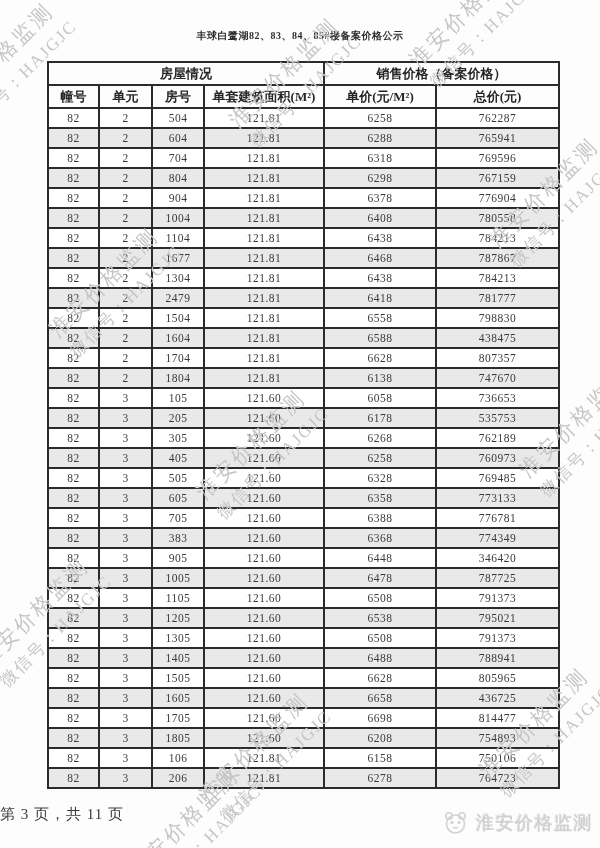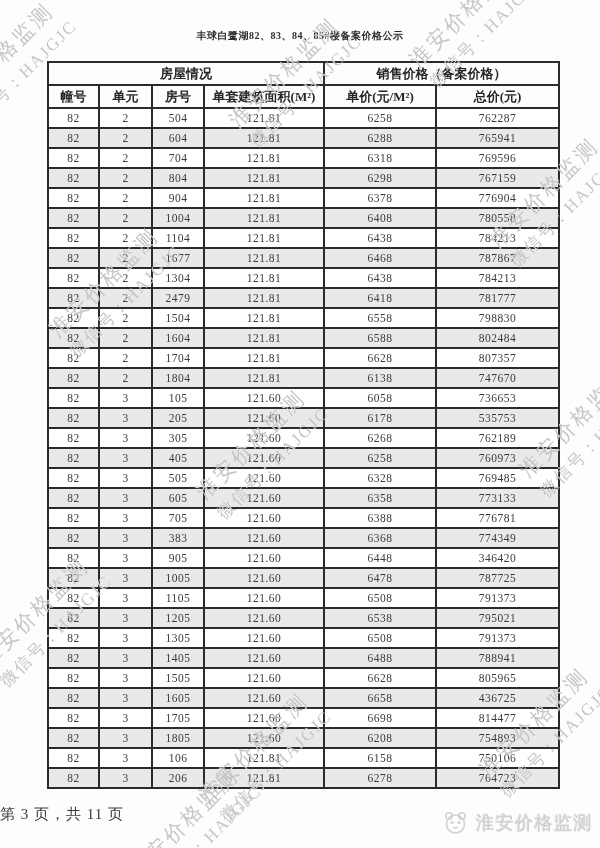--- a/index.html
+++ b/index.html
@@ -188,21 +188,21 @@
           <td>121.81</td>
           <td>6558</td>
           <td>798830</td>
         </tr>
         <tr>
           <td>82</td>
           <td>2</td>
           <td>1604</td>
           <td>121.81</td>
           <td>6588</td>
-          <td>802484</td>
+          <td>438475</td>
         </tr>
         <tr>
           <td>82</td>
           <td>2</td>
           <td>1704</td>
           <td>121.81</td>
           <td>6628</td>
           <td>807357</td>
         </tr>
         <tr>

